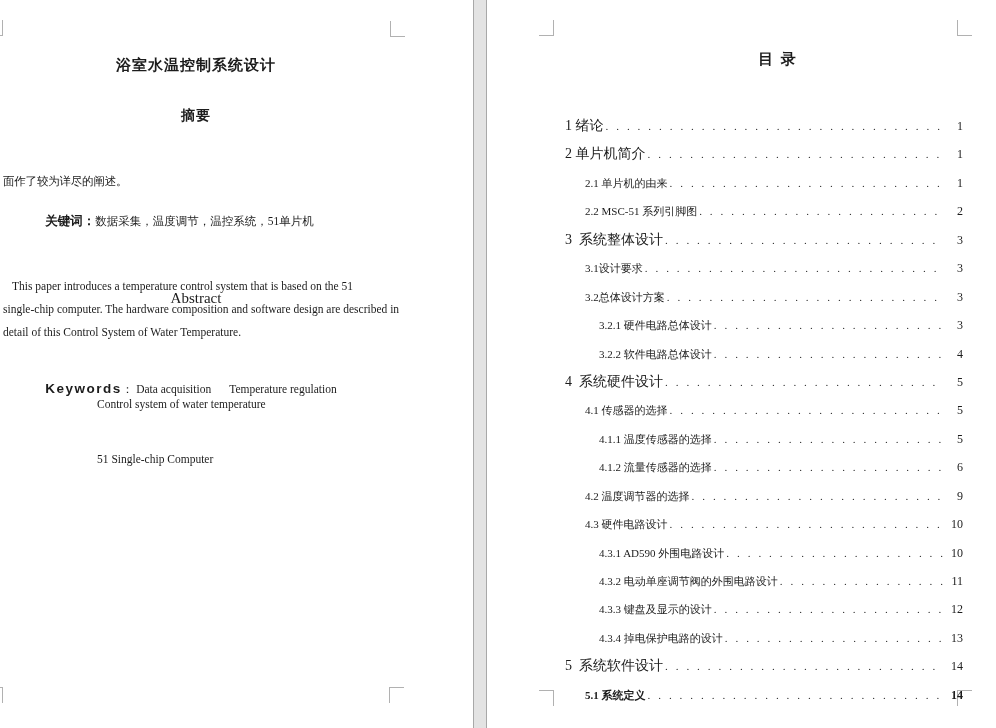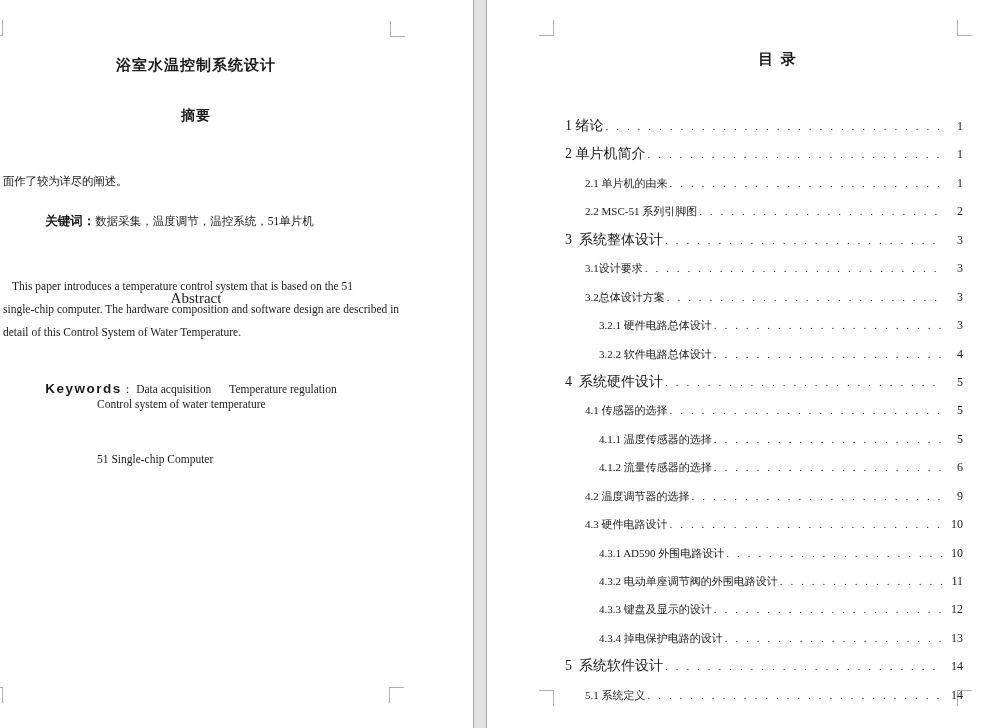--- a/index.html
+++ b/index.html
@@ -46,21 +46,21 @@
   .lp-kw4{top:419px;left:97px;font-size:11.5px;margin-top:34px;}
 
   
   .rp-title{top:50px;left:85px;width:410px;text-align:center;font-size:15px;font-weight:700;}
   .toc{position:absolute;top:81px;left:66px;width:410px;}
   .toc-row{display:flex;align-items:baseline;height:28.45px;box-sizing:border-box;}
   .toc-row span{line-height:1;}
   .lvl1{font-size:14px;padding-left:12px;padding-top:7px;}
   .lvl2{font-size:11px;padding-left:32px;padding-top:9px;}
   .lvl3{font-size:11px;padding-left:46px;padding-top:9px;}
-  .toc-row.bold .toc-label,.toc-row.bold .toc-page{font-weight:400;}
+  .toc-row.bold .toc-label,.toc-row.bold .toc-page{font-weight:700;}
   .toc-label{white-space:pre;flex:0 0 auto;margin-top:31px;}
   .toc-leader{flex:1 1 auto;overflow:hidden;white-space:nowrap;font-size:11px;letter-spacing:2.6px;
               padding:0 2px;color:#2a2a2a;}
   .toc-page{flex:0 0 auto;min-width:20px;text-align:right;font-size:12px;}
 </style>
 </head>
 <body>
 
 <div class="canvas">
 

